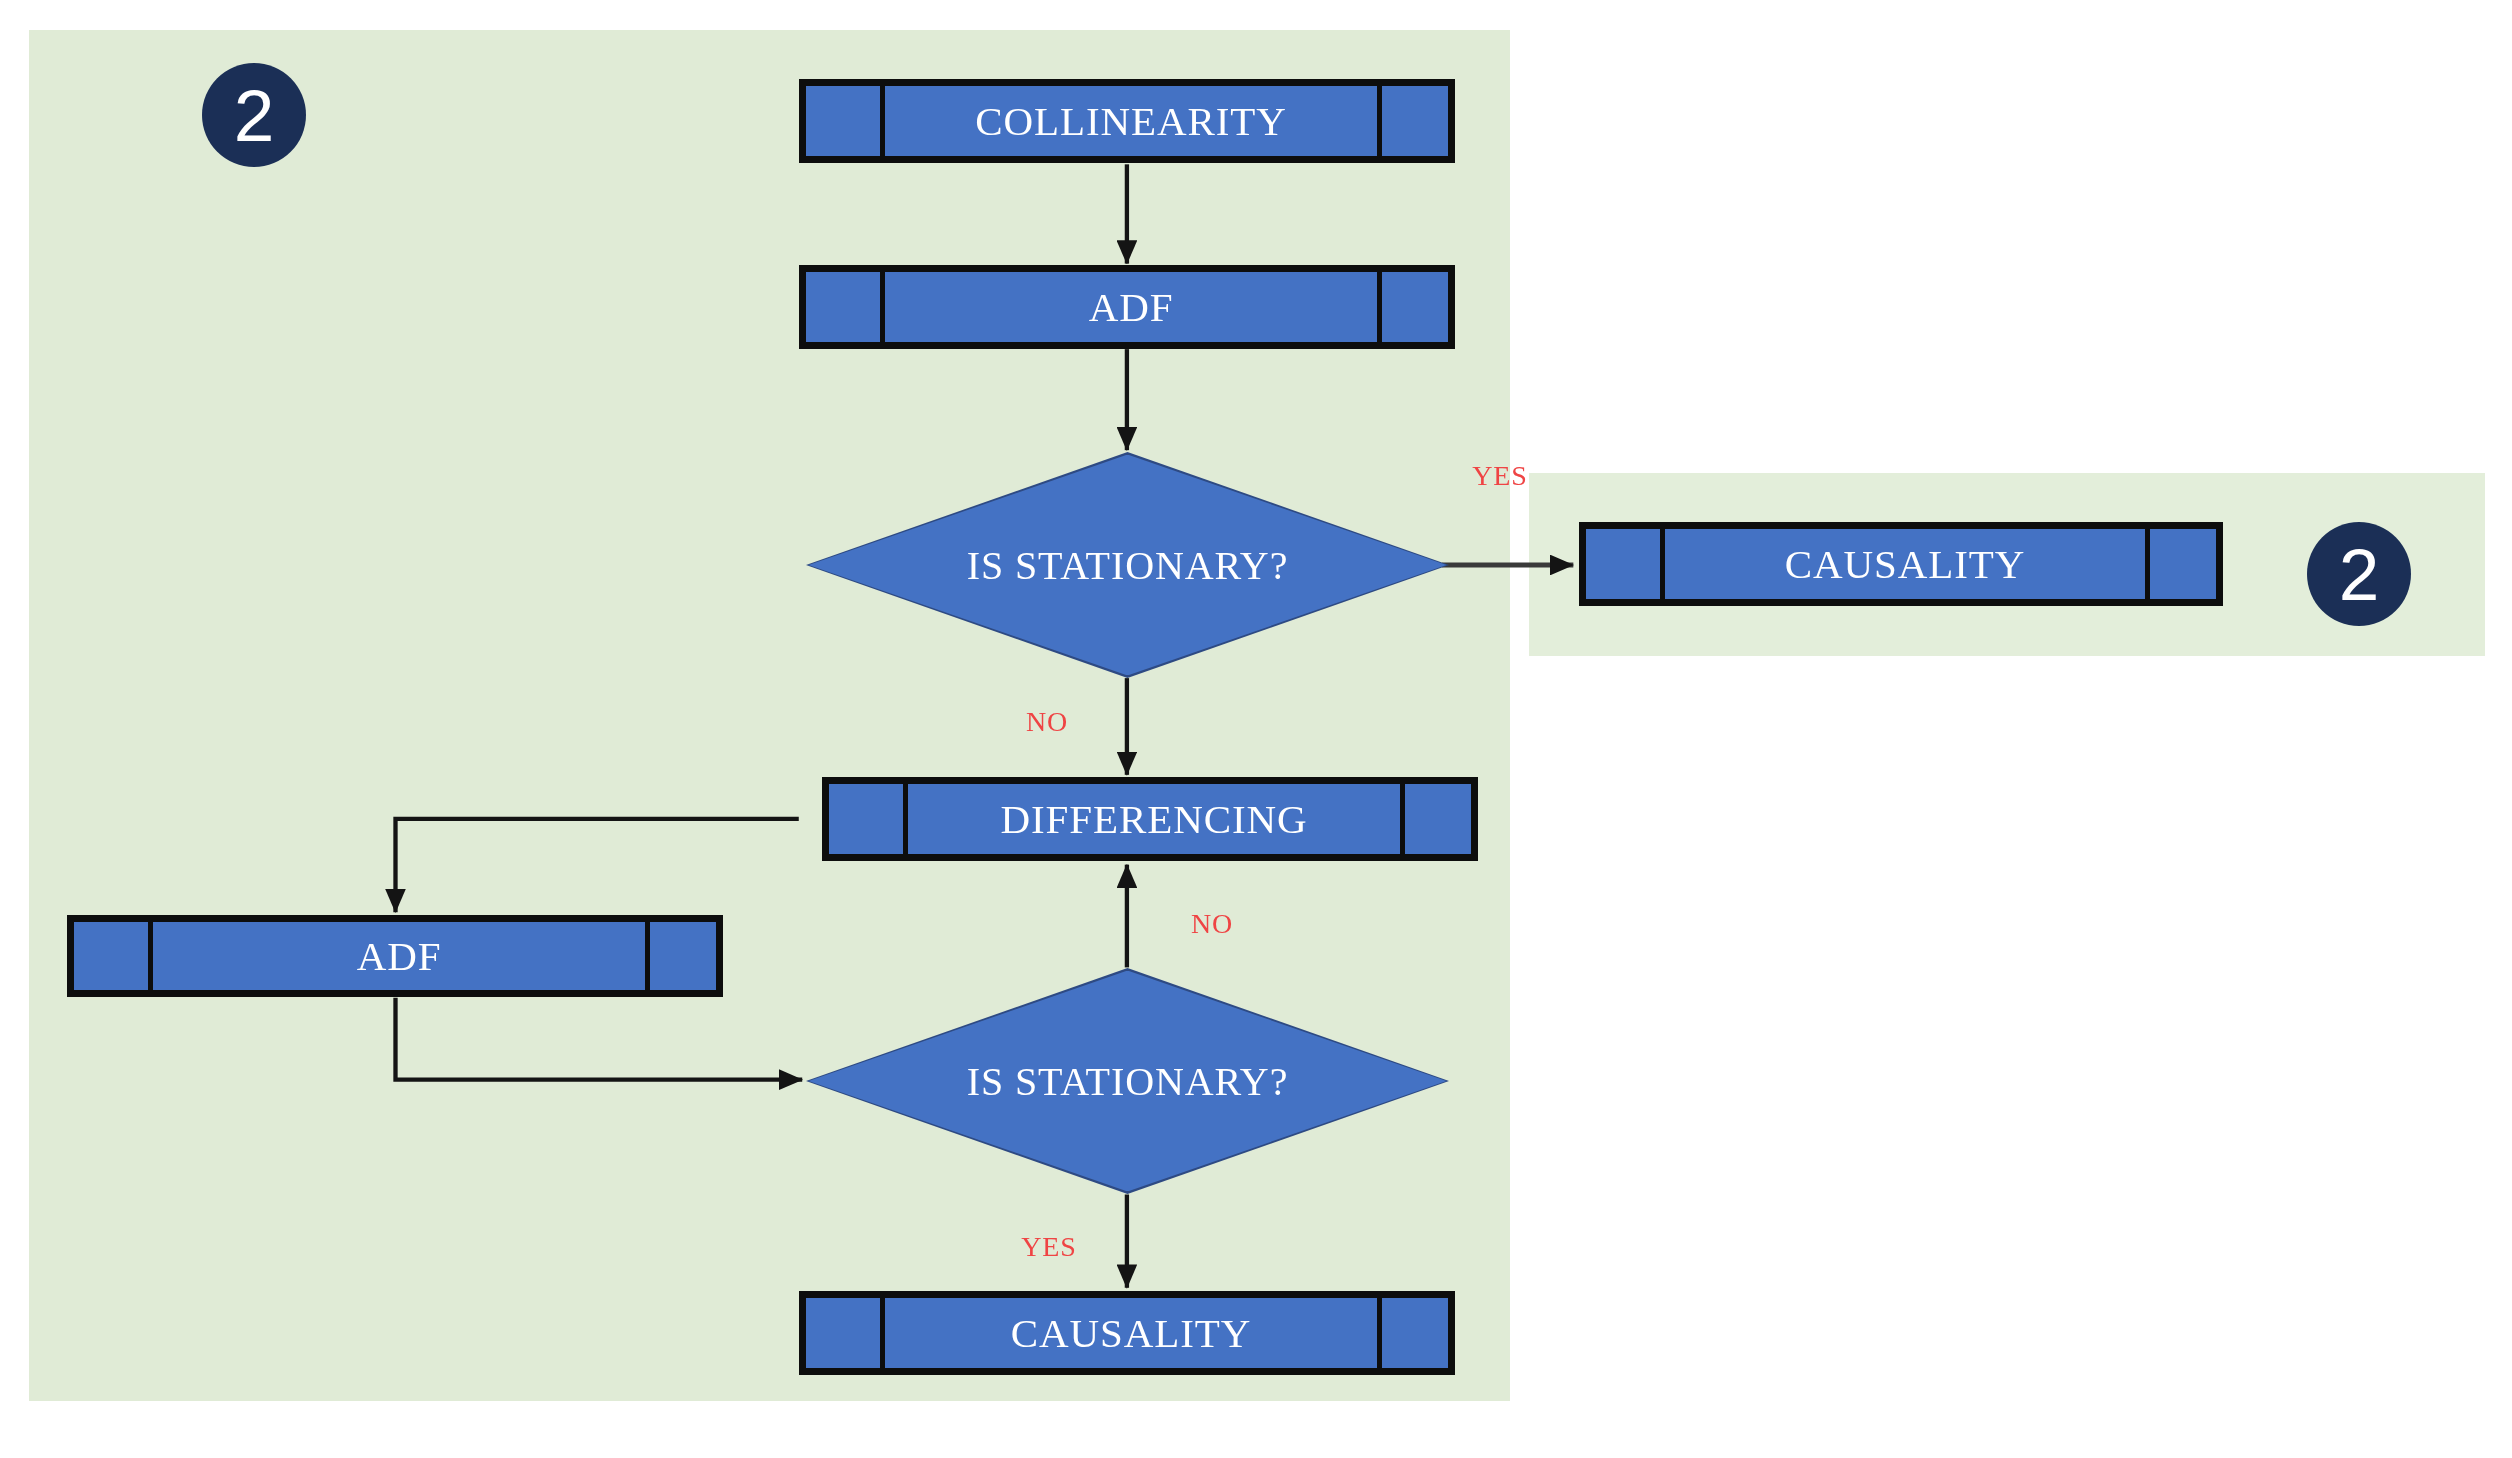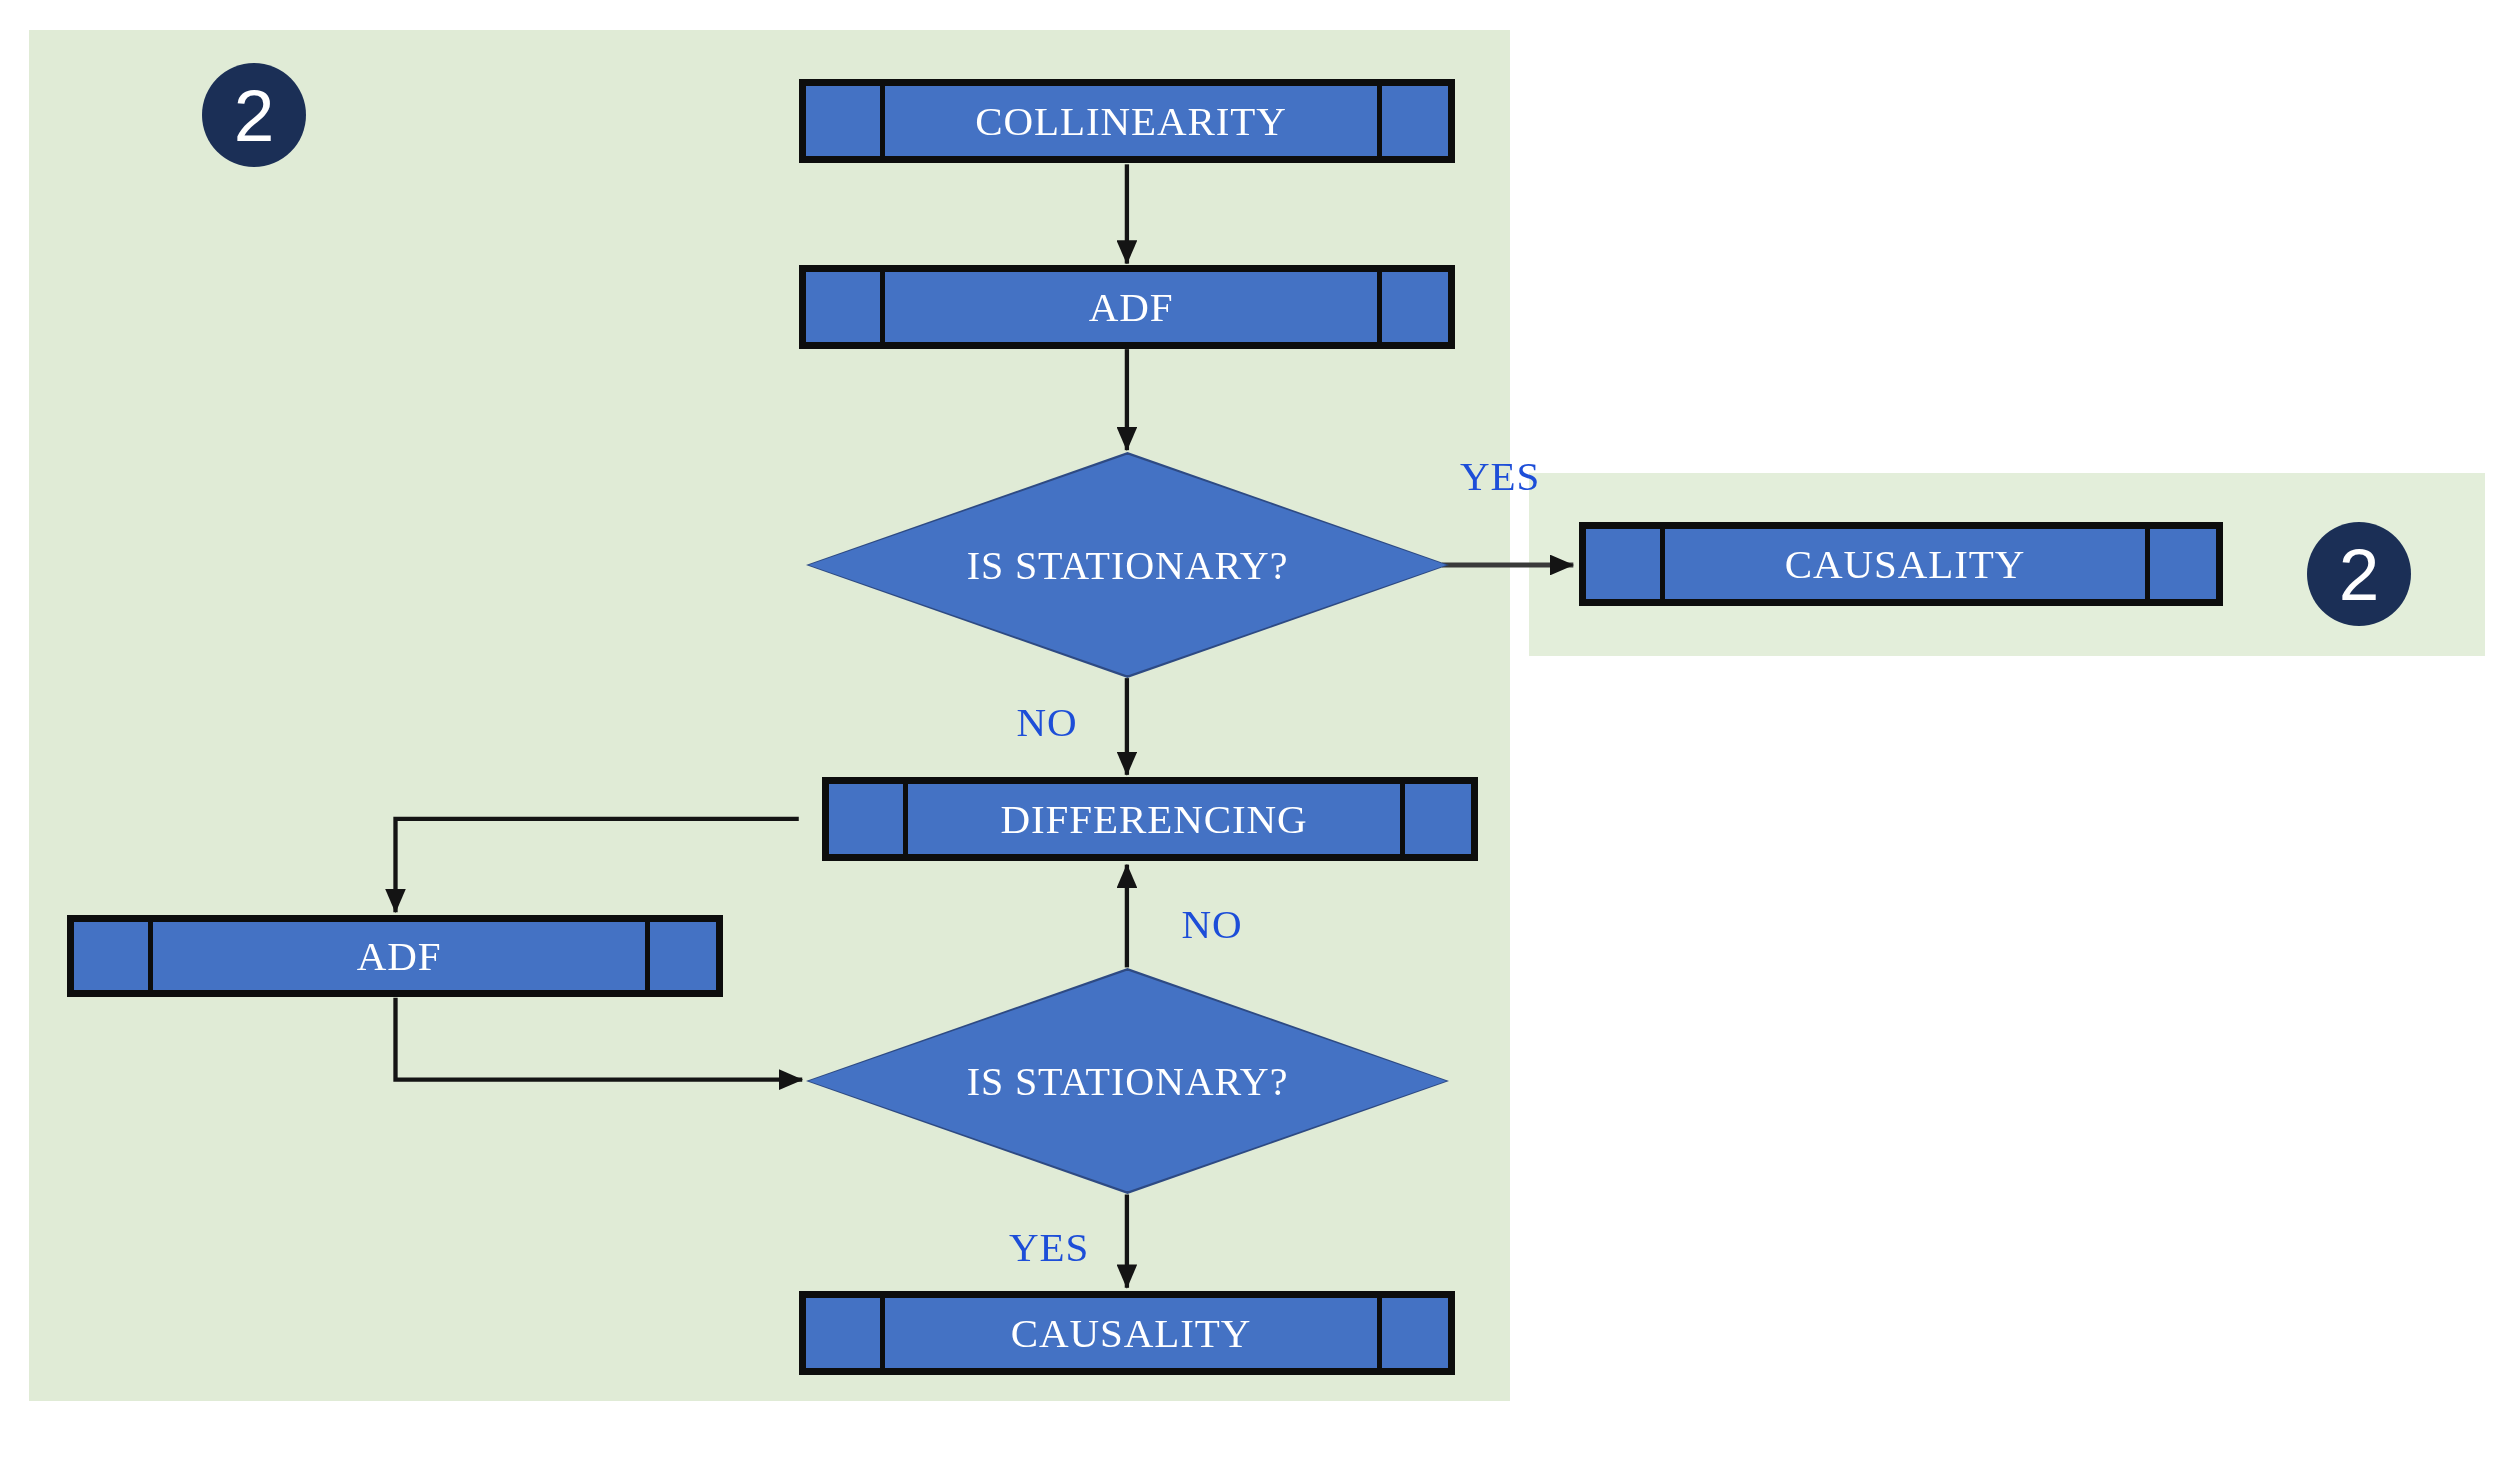--- a/index.html
+++ b/index.html
@@ -100,22 +100,22 @@
     justify-content: center;
     font-family: "Liberation Sans", "DejaVu Sans", sans-serif;
     font-size: 73px;
     font-weight: 400;
     line-height: 1;
   }
   
   .edge-label {
     position: absolute;
     transform: translate(-50%, -50%);
-    color: #1d4ed8;
-    font-size: 41px;
+    color: #ef4444;
+    font-size: 28px;
     letter-spacing: 0.9px;
     white-space: nowrap;
   }
 </style>
 </head>
 <body>
 
 <div class="canvas">
 
   <div class="region main"></div>

